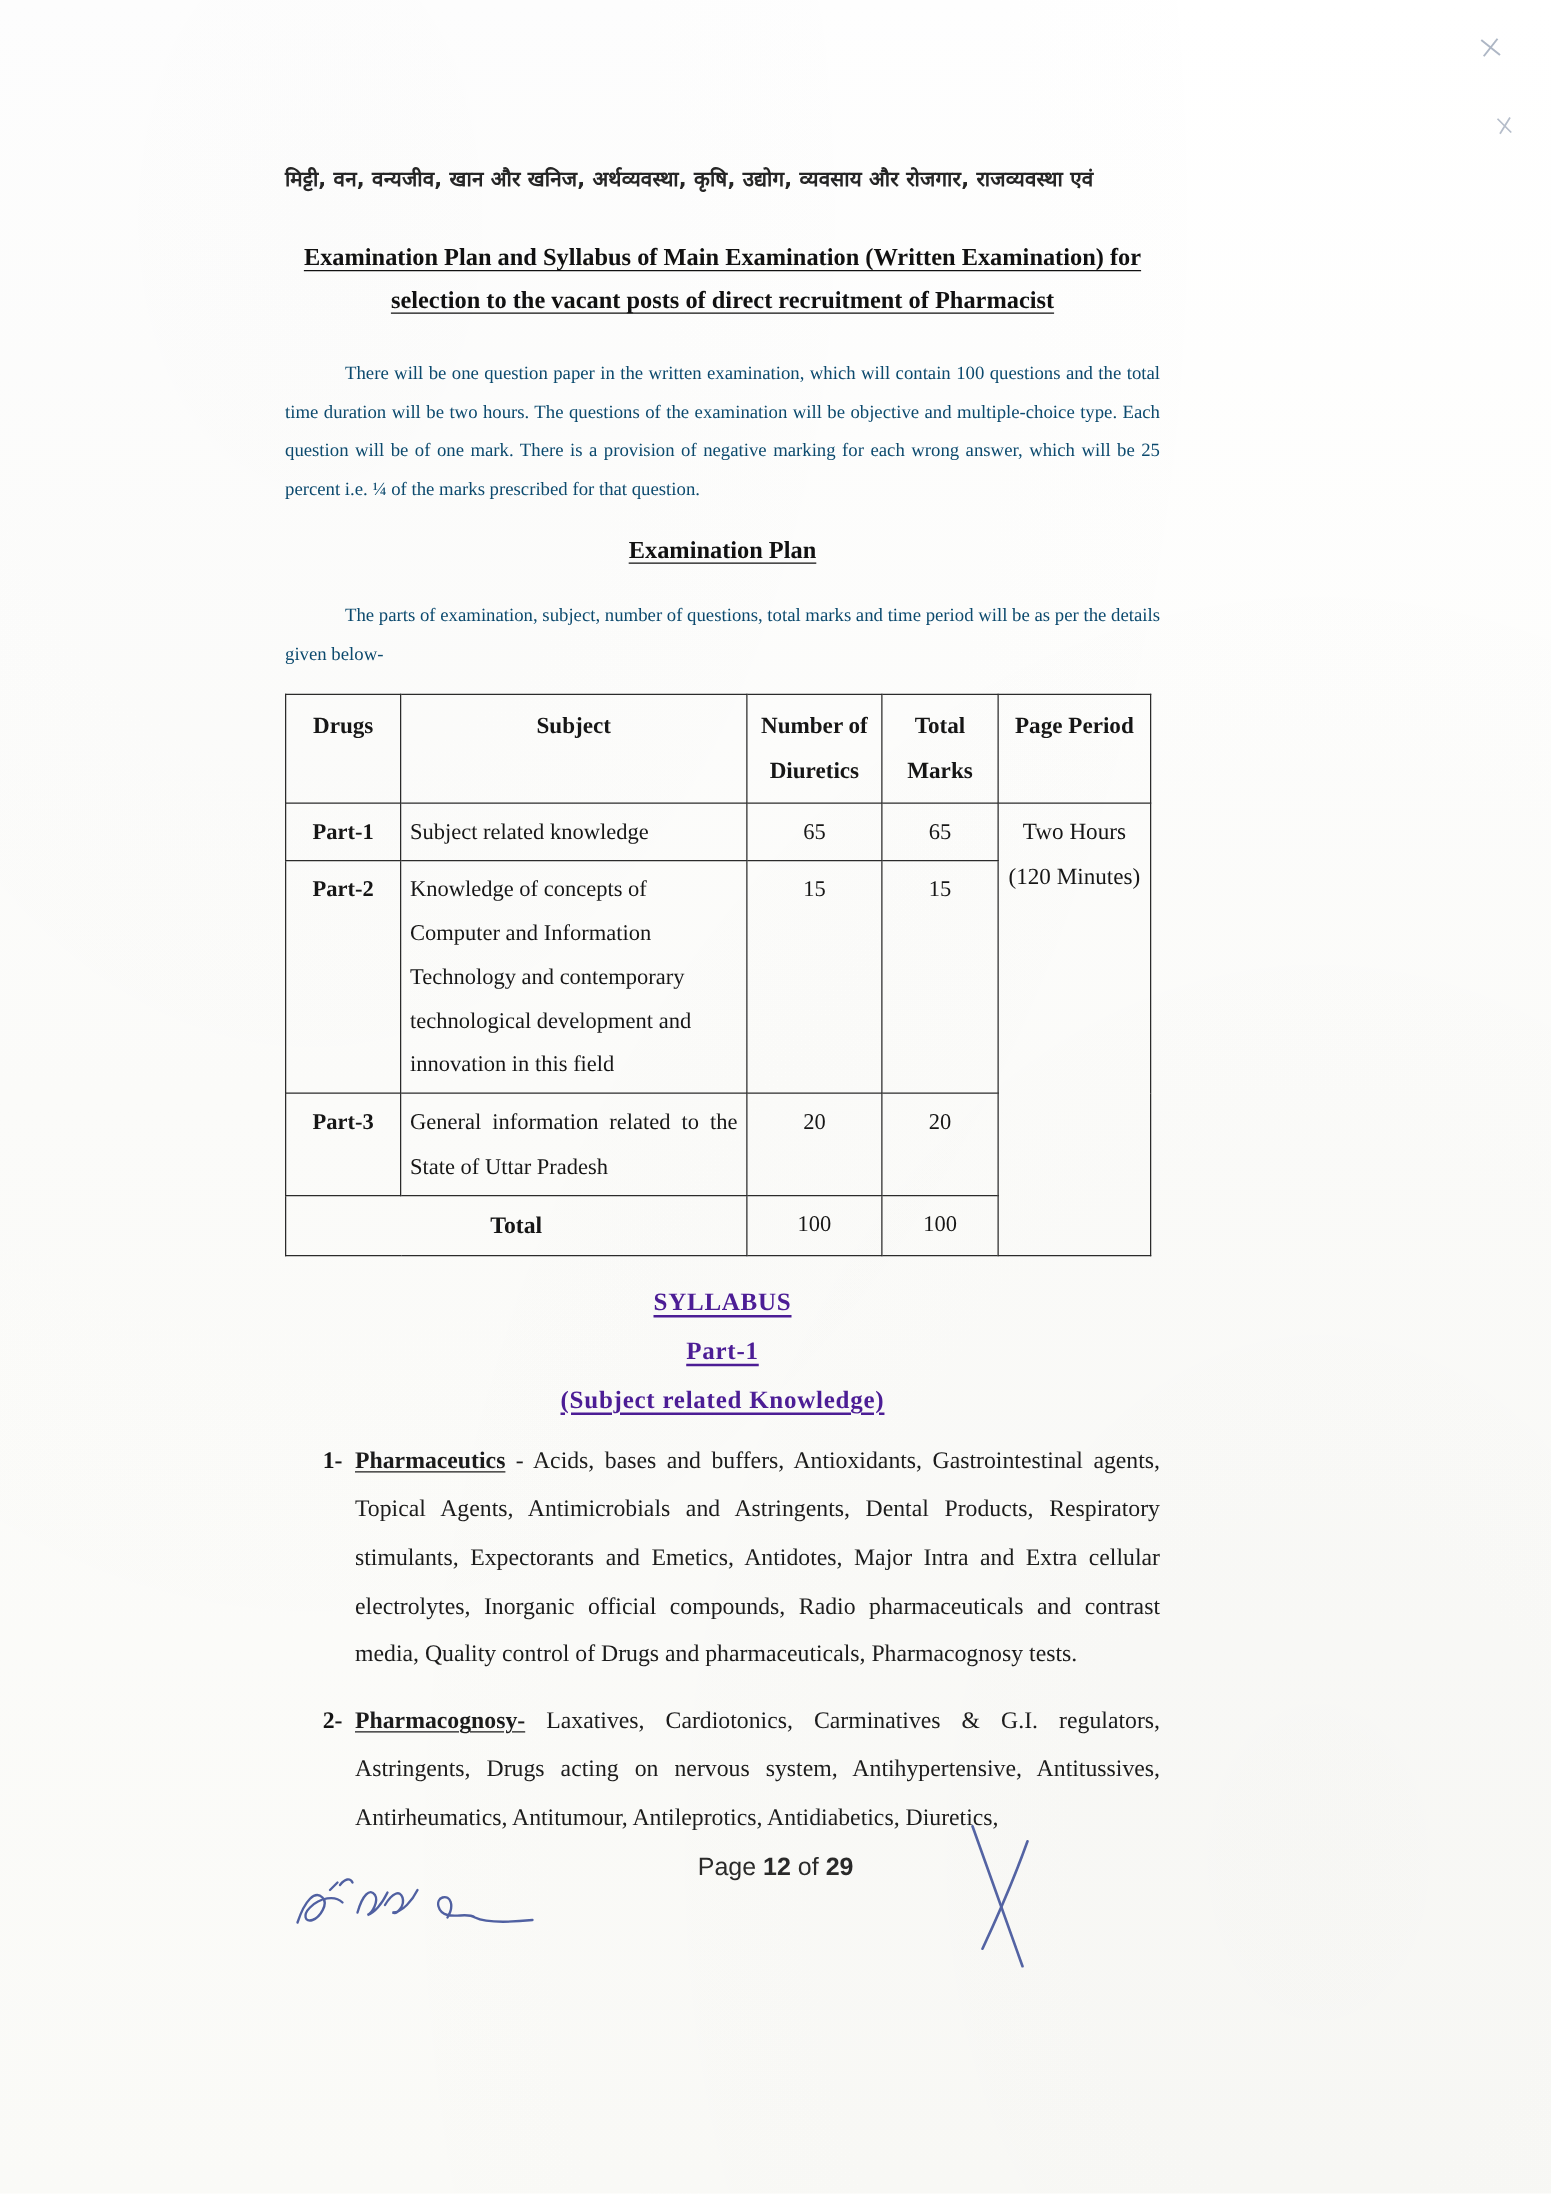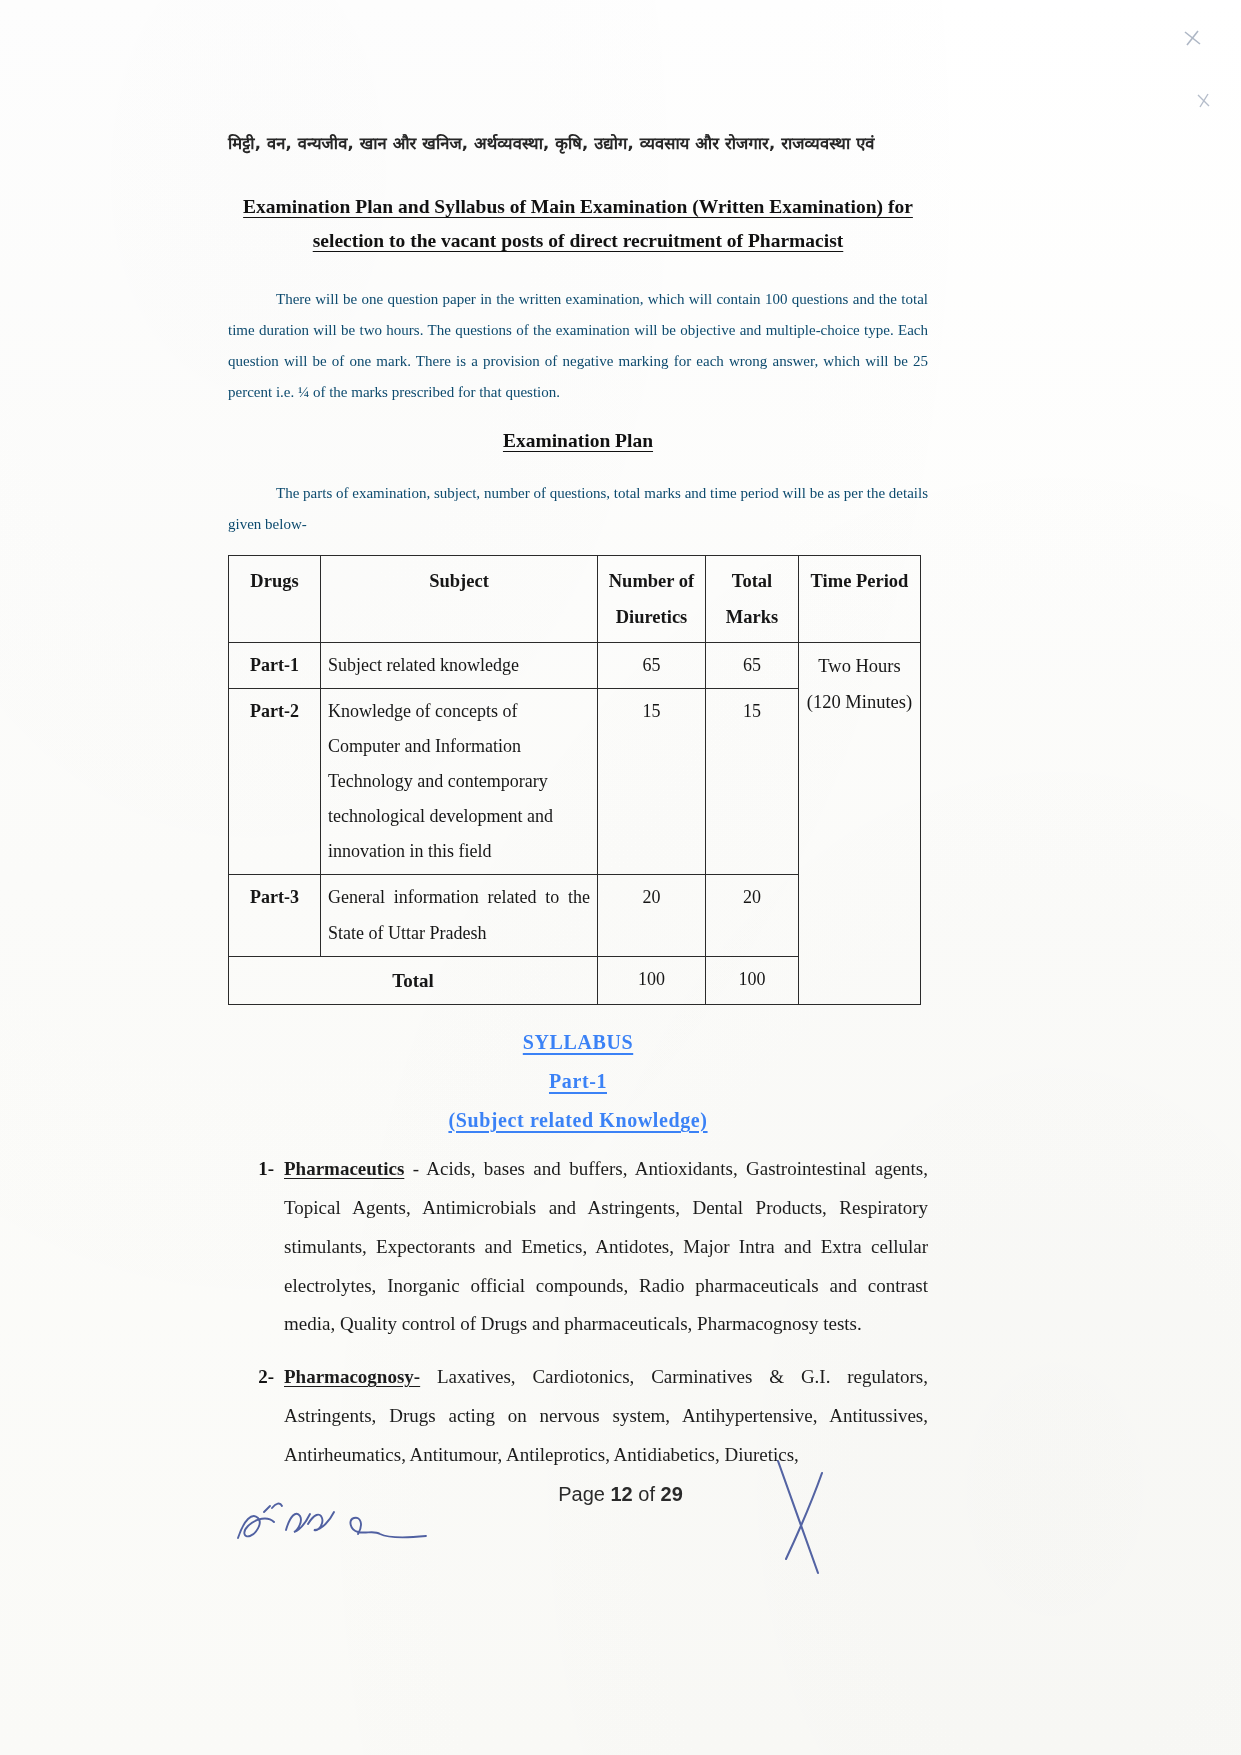--- a/index.html
+++ b/index.html
@@ -115,21 +115,21 @@
   }
   .th-l1 { display:block; }
   .th-l2 { display:block; }
 
   .syl-stack { margin-top: 26px; }
   .syl-stack > div { margin-bottom: 16px; }
   .syl-title {
     text-align: center;
     font-weight: bold;
     font-size: 20px;
-    color: #3b82f6;
+    color: #4c1d95;
     letter-spacing: 0.6px;
   }
   .syl-title span {
     text-decoration: underline;
     text-underline-offset: 4px;
   }
 
   ol.syllabus {
     margin: 18px 0 0 0;
     padding: 0;
@@ -227,21 +227,21 @@
           <th>Drugs</th>
           <th>Subject</th>
           <th>
             <span class="th-l1">Number of</span>
             <span class="th-l2">Diuretics</span>
           </th>
           <th>
             <span class="th-l1">Total</span>
             <span class="th-l2">Marks</span>
           </th>
-          <th>Time Period</th>
+          <th>Page Period</th>
         </tr>
       </thead>
       <tbody>
         <tr>
           <td class="part-cell">Part-1</td>
           <td>Subject related knowledge</td>
           <td class="ctr">65</td>
           <td class="ctr">65</td>
           <td class="time-cell" rowspan="4">
             <span style="display:block">Two Hours</span>

